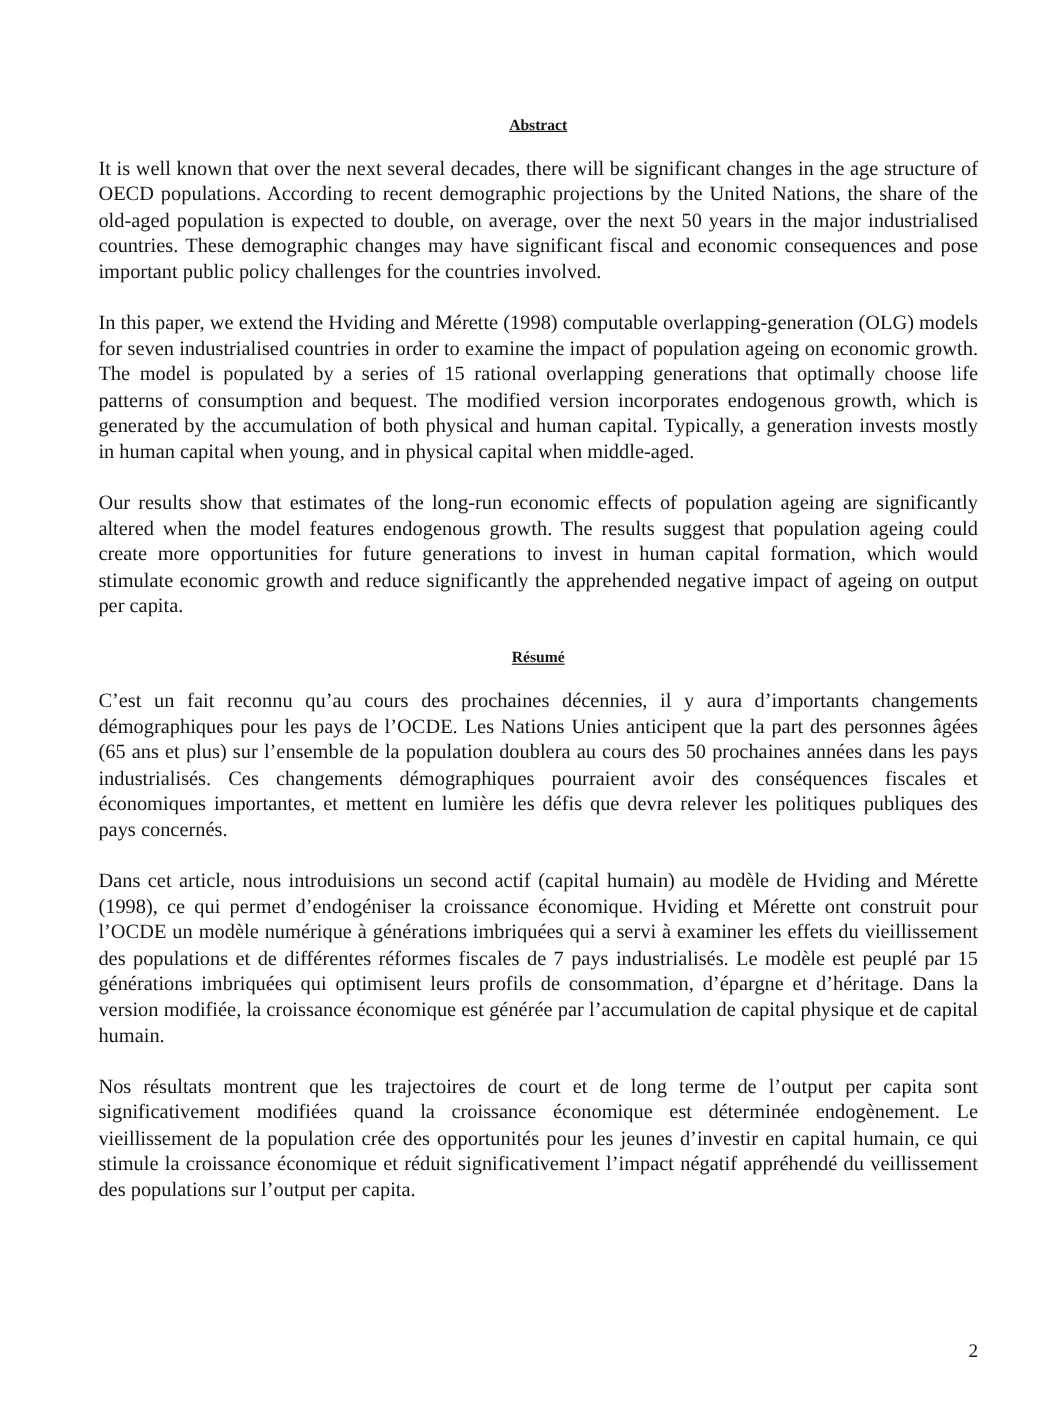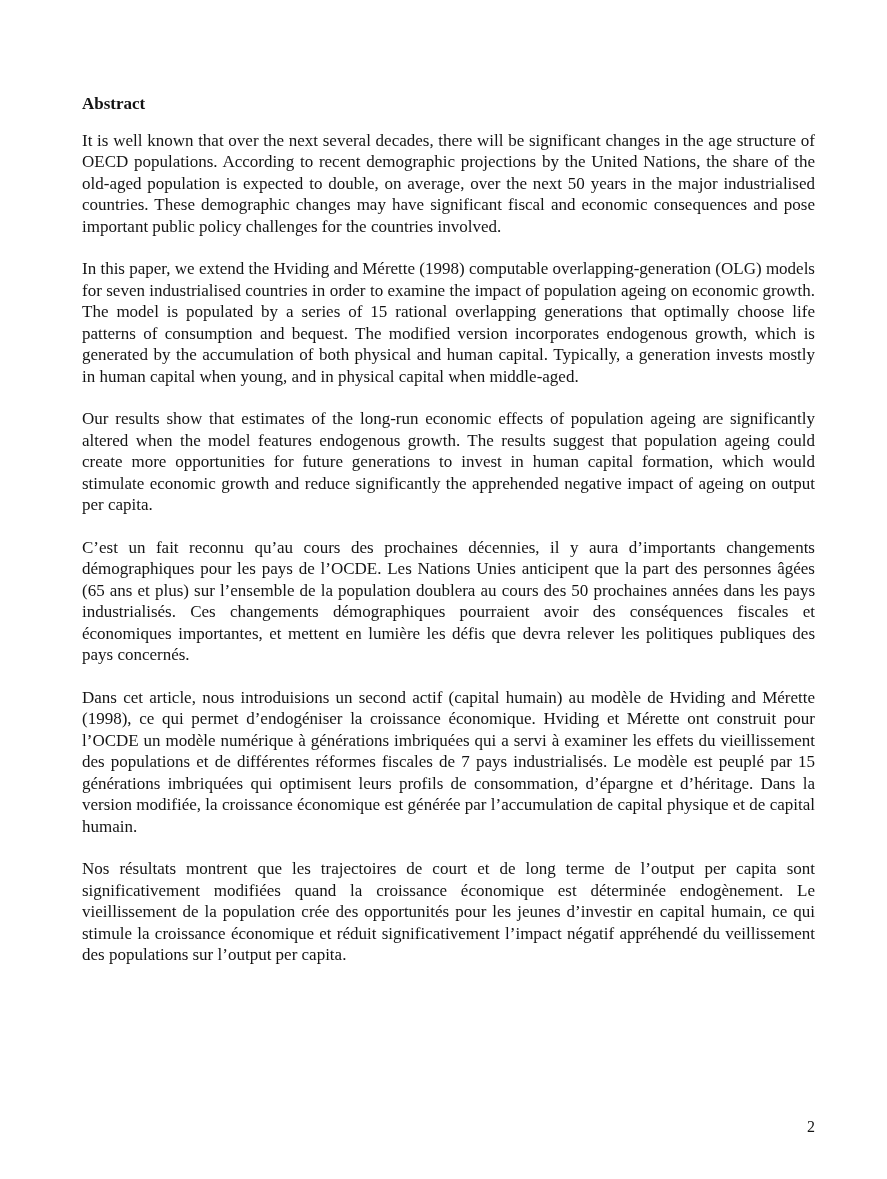--- a/index.html
+++ b/index.html
@@ -14,24 +14,25 @@
     background: #ffffff;
     box-sizing: border-box;
     padding: 93px 72px 0 82px;
     font-family: "Liberation Serif", "DejaVu Serif", serif;
     font-size: 17px;
     line-height: 21.5px;
     color: #141414;
     overflow: hidden;
   }
   .section-heading {
-    font-size: 17px;
+    font-size: 13px;
     font-weight: bold;
-    text-align: left;
+    text-align: center;
     margin: 0 0 15px 0;
+    text-decoration: underline;
   }
   .section-heading.resume {
     margin-top: 5px;
   }
   .para {
     margin: 0 0 21px 0;
     text-align: justify;
     text-justify: inter-word;
   }
   .page-number {
@@ -49,20 +50,21 @@
 <div class="page">
 
   <h2 class="section-heading">Abstract</h2>
 
   <p class="para">It is well known that over the next several decades, there will be significant changes in the age structure of OECD populations. According to recent demographic projections by the United Nations, the share of the old-aged population is expected to double, on average, over the next 50 years in the major industrialised countries. These demographic changes may have significant fiscal and economic consequences and pose important public policy challenges for the countries involved.</p>
 
   <p class="para">In this paper, we extend the Hviding and Mérette (1998) computable overlapping-generation (OLG) models for seven industrialised countries in order to examine the impact of population ageing on economic growth. The model is populated by a series of 15 rational overlapping generations that optimally choose life patterns of consumption and bequest. The modified version incorporates endogenous growth, which is generated by the accumulation of both physical and human capital. Typically, a generation invests mostly in human capital when young, and in physical capital when middle-aged.</p>
 
   <p class="para">Our results show that estimates of the long-run economic effects of population ageing are significantly altered when the model features endogenous growth. The results suggest that population ageing could create more opportunities for future generations to invest in human capital formation, which would stimulate economic growth and reduce significantly the apprehended negative impact of ageing on output per capita.</p>
 
+  <h2 class="section-heading resume">Résumé</h2>
 
   <p class="para">C’est un fait reconnu qu’au cours des prochaines décennies, il y aura d’importants changements démographiques pour les pays de l’OCDE.  Les Nations Unies anticipent que la part des personnes âgées (65 ans et plus) sur l’ensemble de la population doublera au cours des 50 prochaines années dans les pays industrialisés.  Ces changements démographiques pourraient avoir des conséquences fiscales et économiques importantes, et mettent en lumière les défis que devra relever les politiques publiques des pays concernés.</p>
 
   <p class="para">Dans cet article, nous introduisions un second actif (capital humain) au modèle de Hviding and Mérette (1998), ce qui permet d’endogéniser la croissance économique. Hviding et Mérette ont construit pour l’OCDE un modèle numérique à générations imbriquées qui a servi à examiner les effets du vieillissement des populations et de différentes réformes fiscales de 7 pays industrialisés.  Le modèle est peuplé par 15 générations imbriquées qui optimisent leurs profils de consommation, d’épargne et d’héritage.  Dans la version modifiée, la croissance économique est générée par l’accumulation de capital physique et de capital humain.</p>
 
   <p class="para">Nos résultats montrent que les trajectoires de court et de long terme de l’output per capita sont significativement modifiées quand la croissance économique est déterminée endogènement.  Le vieillissement de la population crée des opportunités pour les jeunes d’investir en capital humain, ce qui stimule la croissance économique et réduit significativement l’impact négatif appréhendé du veillissement des populations sur l’output per capita.</p>
 
   <div class="page-number">2</div>
 
 </div>

